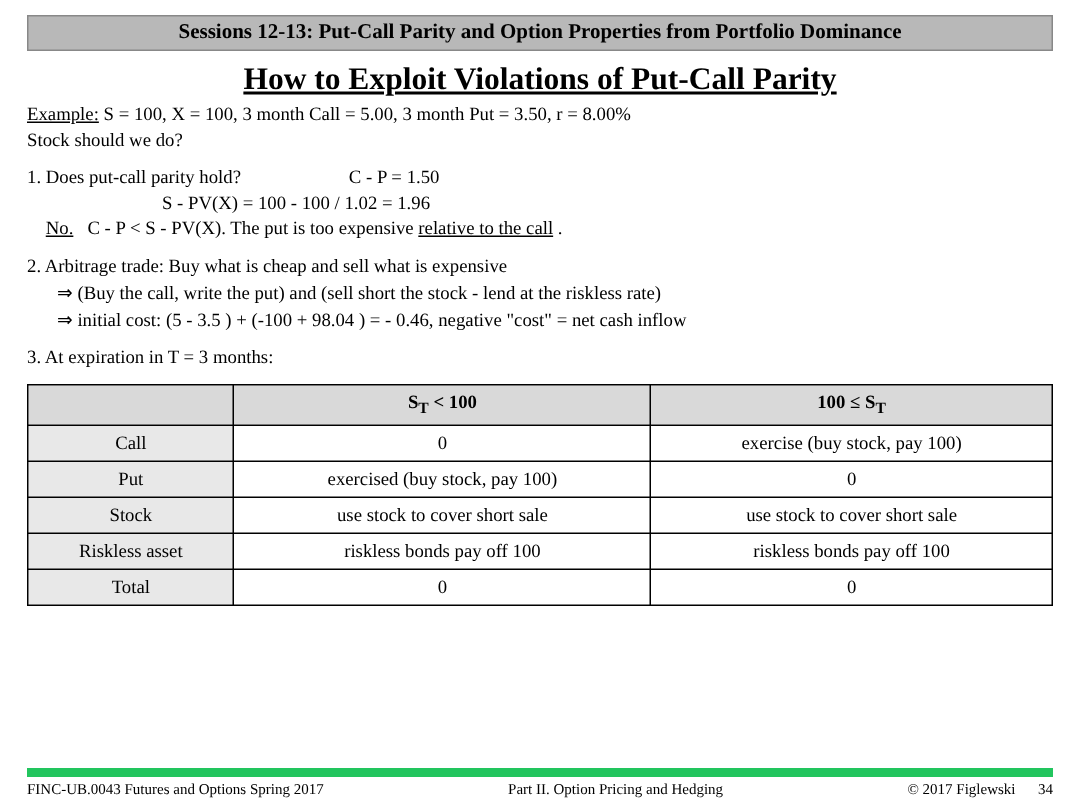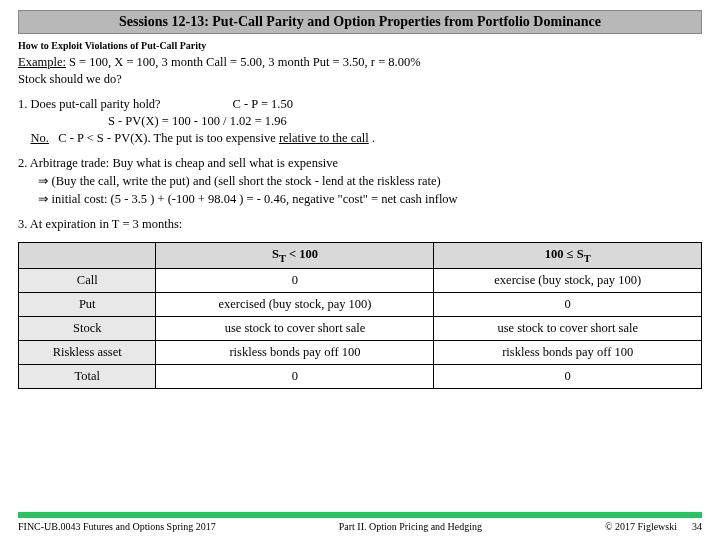--- a/index.html
+++ b/index.html
@@ -22,22 +22,24 @@
     .header-box {
       background: #b8b8b8;
       border: 1px solid #888;
       text-align: center;
       font-size: 14px;
       font-weight: bold;
       padding: 3px 8px;
       margin-bottom: 6px;
     }
     .title {
-      font-size: 10px;
+      text-align: center;
+      font-size: 21px;
       font-weight: bold;
+      text-decoration: underline;
       margin-bottom: 4px;
     }
     .example-line {
       font-size: 12.5px;
       margin-bottom: 2px;
     }
     .underline { text-decoration: underline; margin-top: 28px; }
     .section {
       margin-top: 8px;
       font-size: 12.5px;

